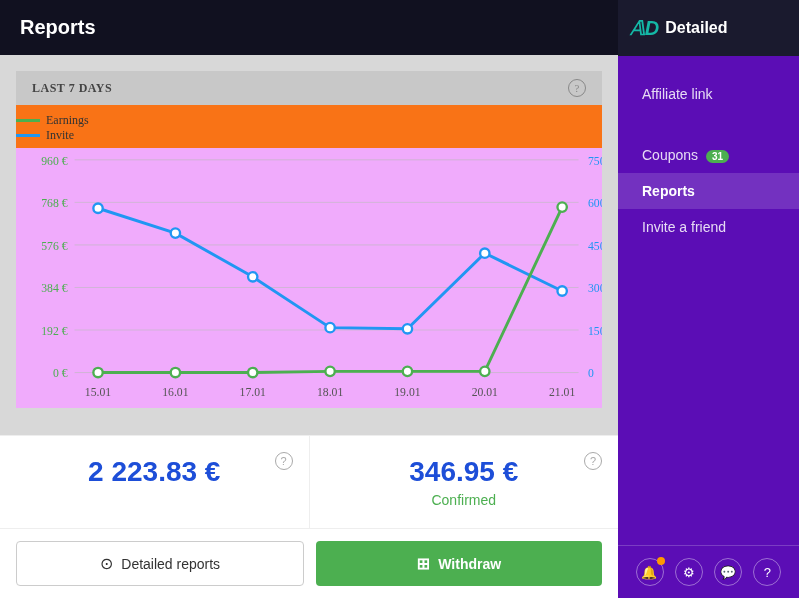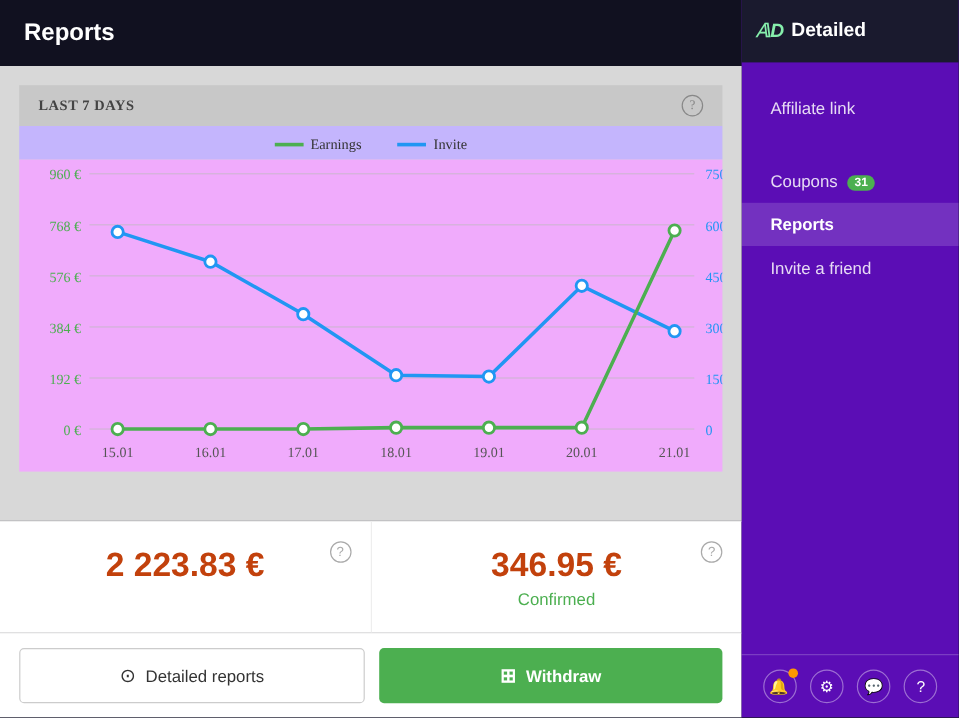--- a/index.html
+++ b/index.html
@@ -54,23 +54,23 @@
       font-size: 11px;
       display: flex;
       align-items: center;
       justify-content: center;
       cursor: pointer;
     }
 
     .legend {
       display: flex;
       justify-content: center;
-      gap: 30px;
       padding: 8px 0 5px 0;
-      background: #c4b5fd;
+      background: #f97316;
+      flex-direction: column;
     }
 
     .legend-item {
       display: flex;
       align-items: center;
       gap: 6px;
       font-size: 12px;
       color: #333;
     }
 
@@ -98,21 +98,21 @@
       position: relative;
     }
 
     .stat-box:first-child {
       border-right: 1px solid #eee;
     }
 
     .stat-value {
       font-size: 28px;
       font-weight: bold;
-      color: #c2410c;
+      color: #1d4ed8;
       margin-bottom: 4px;
     }
 
     .stat-label {
       font-size: 14px;
       color: #4caf50;
     }
 
     .stat-help {
       position: absolute;
@@ -374,21 +374,21 @@
       <span style="font-size:16px;">⊞</span>
       <span>Withdraw</span>
     </button>
   </div>
 </div>
 
 <div class="right-panel">
 
   <div class="right-header">
     <div class="admitad-logo">
-      <span class="logo-icon" style="color:#86efac; font-style:italic; font-size:16px;">𝔸D</span>
+      <span class="logo-icon" style="color:#14b8a6; font-style:italic; font-size:20px;">𝔸D</span>
       <span style="color:white; font-size:16px; font-weight:bold;">Detailed</span>
     </div>
   </div>
 
   <div class="nav-items">
     <div class="nav-item">
       <span>Affiliate link</span>
     </div>
     <div class="nav-item">
       <span>Coupons</span>

